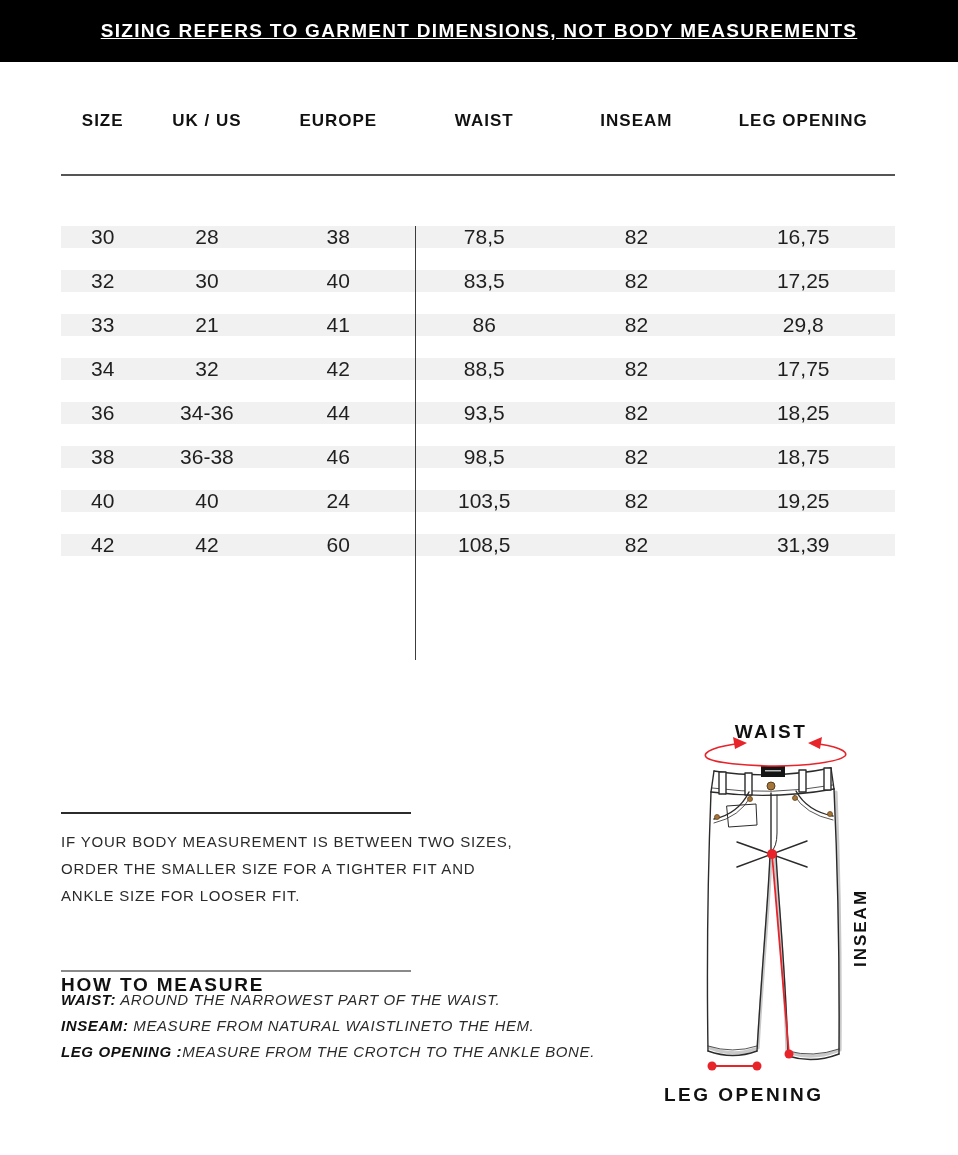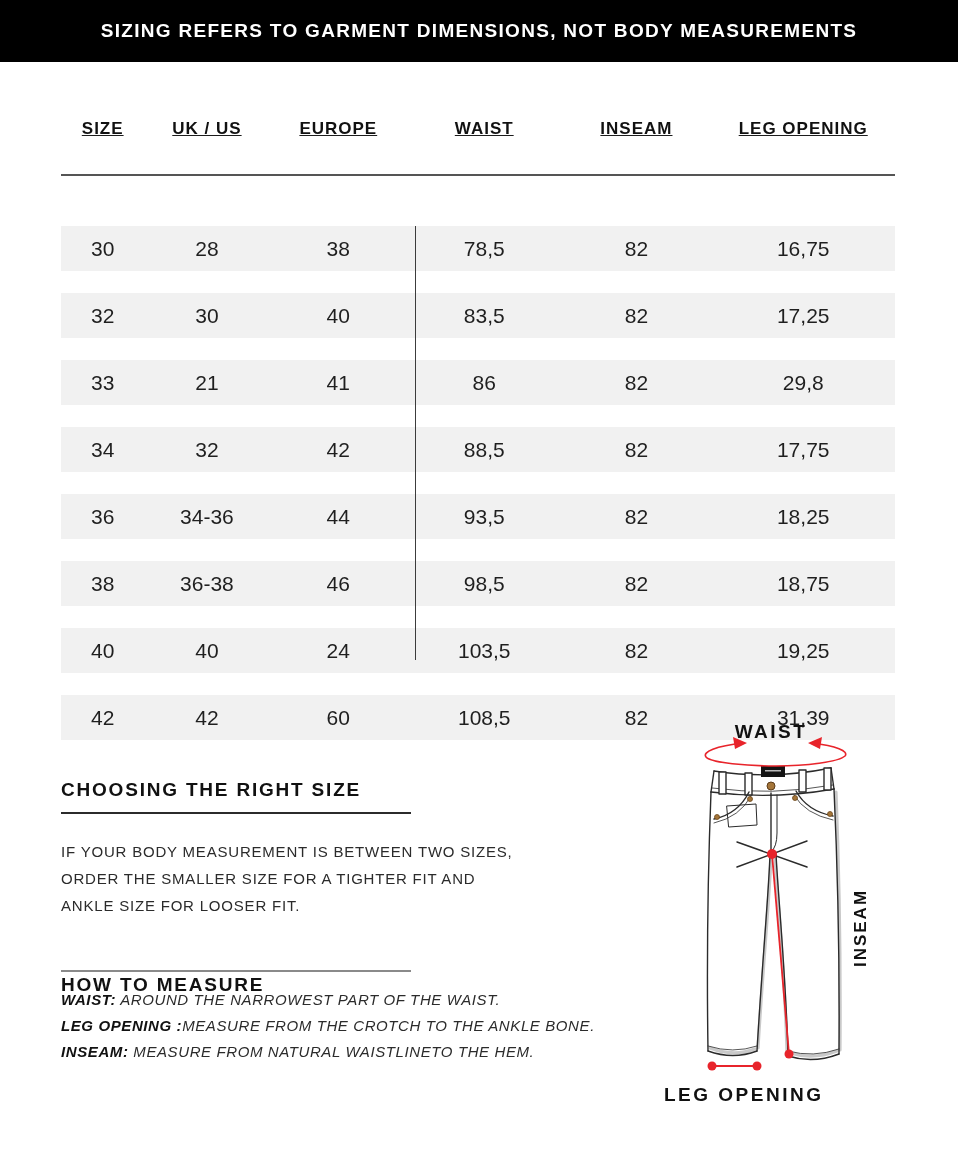--- a/index.html
+++ b/index.html
@@ -2,38 +2,38 @@
 <html><head>
 <meta charset="utf-8">
 <style>
   html,body{margin:0;padding:0;background:#ffffff;}
   body{font-family:"Liberation Sans","DejaVu Sans",sans-serif;color:#1c1c1c;}
   .page{position:relative;width:958px;height:1155px;background:#ffffff;overflow:hidden;}
 
   
   .banner{position:absolute;left:0;top:0;width:958px;height:62px;background:#000000;
           display:flex;align-items:center;justify-content:center;}
-  .banner span{color:#ffffff;font-size:19px;font-weight:700;letter-spacing:1.3px;}
-
-  
-  .thead{position:absolute;left:61px;top:111px;width:834px;height:36px;display:flex;align-items:center;text-decoration:underline;}
+  .banner span{color:#ffffff;font-size:19px;font-weight:700;letter-spacing:1.3px;text-decoration:underline;}
+
+  
+  .thead{position:absolute;left:61px;top:111px;width:834px;height:36px;display:flex;}
   .thead .cell{font-size:17px;font-weight:700;letter-spacing:1px;color:#111;text-align:center;}
   .header-rule{position:absolute;left:61px;top:174px;width:834px;height:2px;background:#555;}
   .rows{position:absolute;left:61px;top:226px;width:834px;}
-  .trow{height:45px;margin-bottom:22px;background:#f1f1f1;display:flex;align-items:center;}
+  .trow{height:22px;margin-bottom:22px;background:#f1f1f1;display:flex;align-items:center;}
   .trow:last-child{margin-bottom:0;}
   .trow .cell{font-size:21px;color:#1f1f1f;text-align:center;}
   .c0{width:10%;} .c1{width:15%;} .c2{width:16.5%;} .c3{width:18.5%;} .c4{width:18%;} .c5{width:22%;}
   .vdivider{position:absolute;left:415px;top:226px;width:1px;height:434px;background:#3c3c3c;}
 
   
   .sec-heading{position:absolute;left:61px;font-size:19px;font-weight:700;letter-spacing:1.8px;color:#111;}
   .rule1{position:absolute;left:61px;top:812px;width:350px;height:2px;background:#2b2b2b;}
   .rule2{position:absolute;left:61px;top:970px;width:350px;height:2px;background:#8a8a8a;}
-  .para{position:absolute;left:61px;top:828px;font-size:15px;letter-spacing:0.8px;color:#2b2b2b;margin-top:10px;}
+  .para{position:absolute;left:61px;top:828px;font-size:15px;letter-spacing:0.8px;color:#2b2b2b;}
   .para div{line-height:27px;white-space:nowrap;}
   .measure-list{position:absolute;left:61px;top:987px;font-size:15px;letter-spacing:0.6px;color:#2b2b2b;}
   .measure-list div{line-height:26px;white-space:nowrap;font-style:italic;}
   .measure-list b{color:#111;}
 
   
   .jeans-svg{position:absolute;left:660px;top:700px;}
   .diagram-label{position:absolute;font-weight:700;color:#111;}
   .waist-label{left:695px;top:721px;width:152px;text-align:center;font-size:19px;letter-spacing:2.5px;}
   .inseam-label{left:813px;top:913px;width:95px;height:30px;line-height:30px;text-align:center;
@@ -120,34 +120,33 @@
       <div class="cell c0">42</div>
       <div class="cell c1">42</div>
       <div class="cell c2">60</div>
       <div class="cell c3">108,5</div>
       <div class="cell c4">82</div>
       <div class="cell c5">31,39</div>
     </div>
   </div>
   <div class="vdivider"></div>
 
-  <div class="sec-heading" style="top:779px;">CHOOSING THE RIGHT SIZE</div>
   <div class="rule1"></div>
   <div class="para">
     <div>IF YOUR BODY MEASUREMENT IS BETWEEN TWO SIZES,</div>
     <div>ORDER THE SMALLER SIZE FOR A TIGHTER FIT AND</div>
     <div>ANKLE SIZE FOR LOOSER FIT.</div>
   </div>
 
   <div class="sec-heading" style="top:974px;">HOW TO MEASURE</div>
   <div class="rule2"></div>
   <div class="measure-list">
     <div><b>WAIST:</b><span> AROUND THE NARROWEST PART OF THE WAIST.</span></div>
+    <div><b>INSEAM:</b><span> MEASURE FROM NATURAL WAISTLINETO THE HEM.</span></div>
     <div><b>LEG OPENING :</b><span>MEASURE FROM THE CROTCH TO THE ANKLE BONE.</span></div>
-    <div><b>INSEAM:</b><span> MEASURE FROM NATURAL WAISTLINETO THE HEM.</span></div>
   </div>
 
   <svg class="jeans-svg" width="298" height="420" viewBox="660 700 298 420" xmlns="http://www.w3.org/2000/svg">
 
     <g stroke="#c9c9c9" stroke-width="3.2" fill="none" stroke-linecap="round">
       <path d="M 771 856 C 770 890 763 965 758 1048"></path>
       <path d="M 775 856 C 777 895 785 975 787 1052"></path>
       <path d="M 836 792 Q 841 920 840 1050"></path>
       <path d="M 710 1048 Q 733 1057 755 1049"></path>
       <path d="M 790 1053 Q 813 1060 837 1051"></path>

